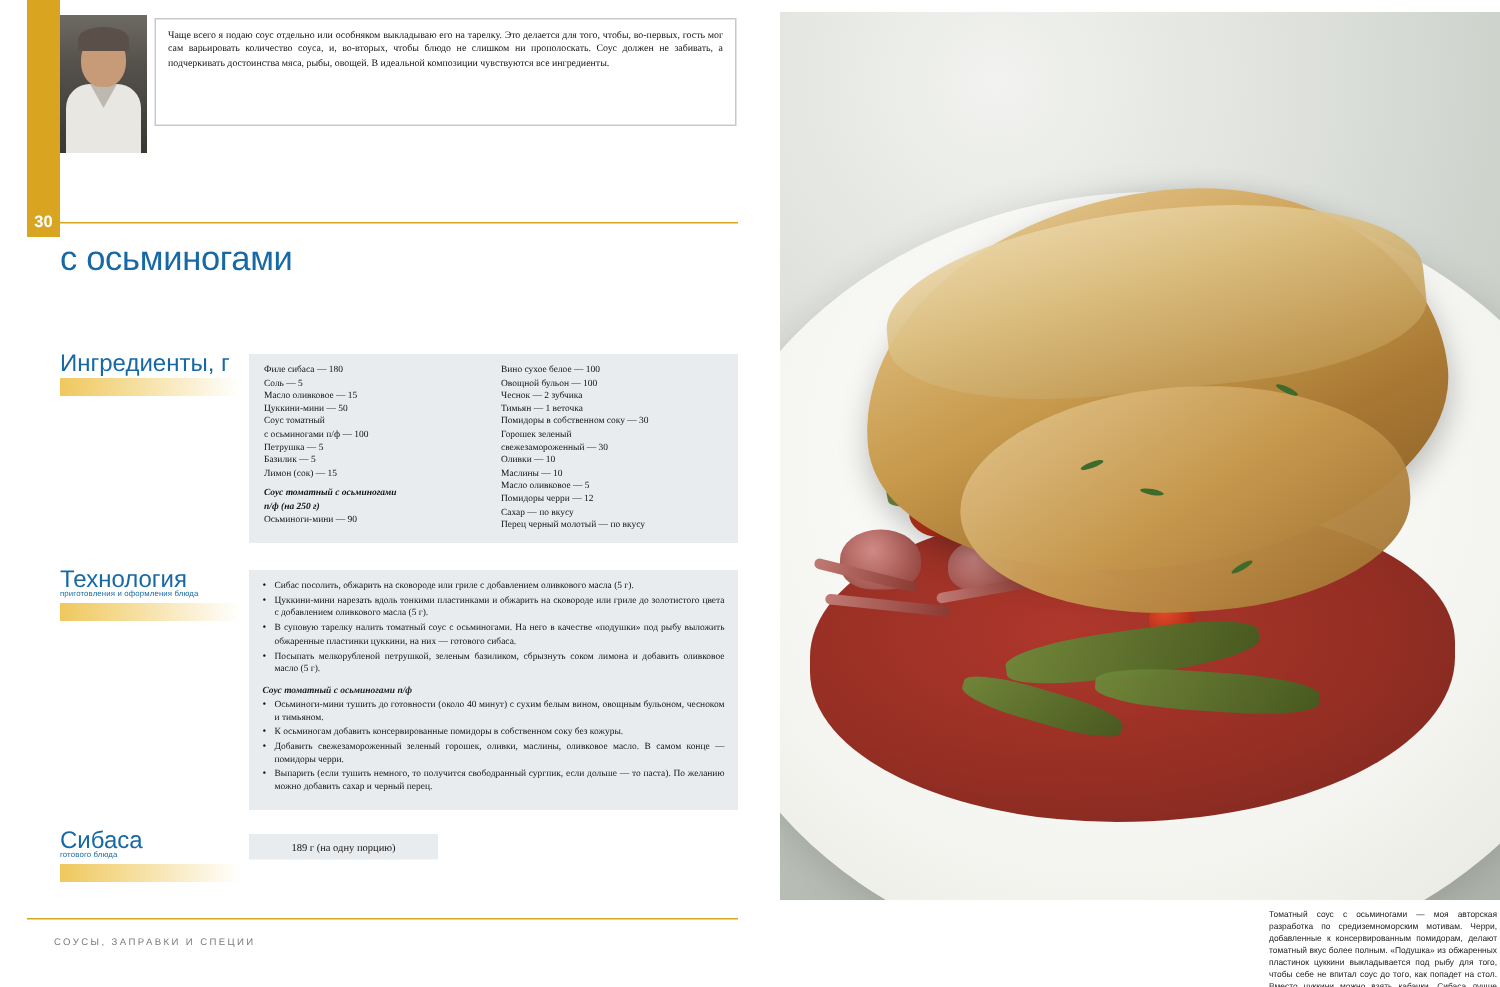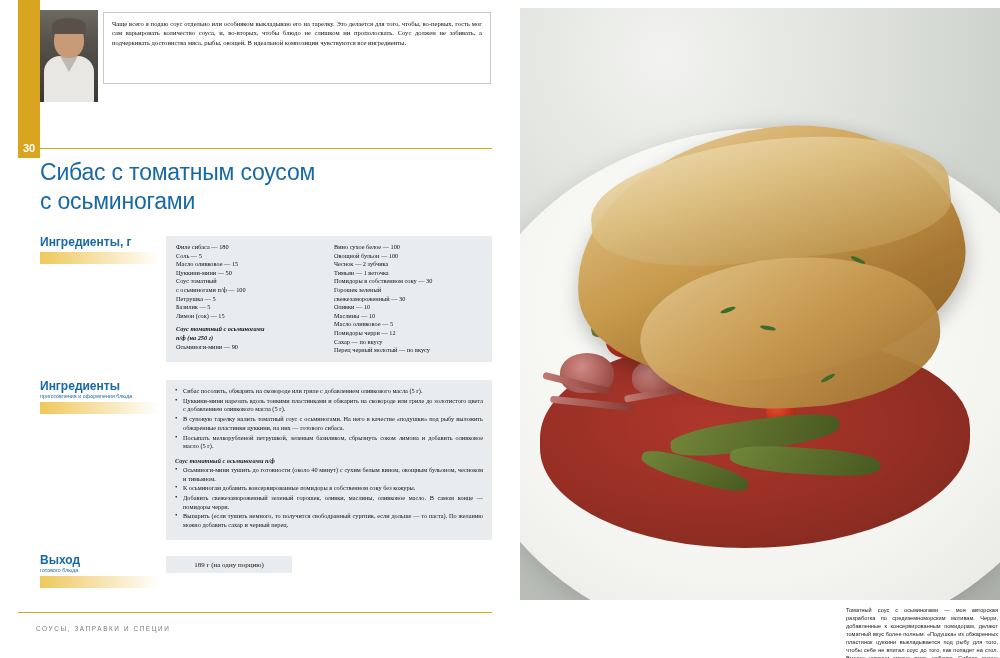--- a/index.html
+++ b/index.html
@@ -131,21 +131,21 @@
     width: 452px; height: 1px;
     background: #d9a521;
   }
 
   
   .sec-label {
     position: absolute;
     font-family: "Liberation Sans", sans-serif;
     color: #1769a6;
   }
-  .sec-label .big { font-size: 12px; font-weight: bold; display:block; line-height: 13px;}
+  .sec-label .big { font-size: 16px; font-weight: normal; display:block; line-height: 13px;}
   .sec-label .small { font-size: 5.2px; display:block; color:#1769a6; line-height:7px; letter-spacing:.1px;}
 
   
   .gold-fade {
     position: absolute;
     height: 12px;
     background: linear-gradient(90deg,#efc85d 0%, #f6e0a4 45%, #ffffff 100%);
   }
 
   
@@ -354,21 +354,20 @@
     <div class="chef-face"></div>
     <div class="chef-hair"></div>
   </div>
 
   <div class="intro-box">
     <p>Чаще всего я подаю соус отдельно или особняком выкладываю его на тарелку. Это делается для того, чтобы, во-первых, гость мог сам варьировать количество соуса, и, во-вторых, чтобы блюдо не слишком ни прополоскать. Соус должен не забивать, а подчеркивать достоинства мяса, рыбы, овощей. В идеальной композиции чувствуются все ингредиенты.</p>
   </div>
 
   <div class="title-rule"></div>
   <div class="recipe-title">
-    <div>Сибас с томатным соусом</div>
     <div>с осьминогами</div>
   </div>
 
   <div class="sec-label" style="left:40px; top:236px;">
     <span class="big">Ингредиенты, г</span>
   </div>
   <div class="gold-fade" style="left:40px; top:252px; width:120px;"></div>
 
   <div class="panel ing-panel">
     <div class="ing-col left">
@@ -396,21 +395,21 @@
       <div class="ing-line">Оливки — 10</div>
       <div class="ing-line">Маслины — 10</div>
       <div class="ing-line">Масло оливковое — 5</div>
       <div class="ing-line">Помидоры черри — 12</div>
       <div class="ing-line">Сахар — по вкусу</div>
       <div class="ing-line">Перец черный молотый — по вкусу</div>
     </div>
   </div>
 
   <div class="sec-label" style="left:40px; top:380px;">
-    <span class="big">Ингредиенты</span>
+    <span class="big">Технология</span>
     <span class="small">приготовления и оформления блюда</span>
   </div>
   <div class="gold-fade" style="left:40px; top:402px; width:120px;"></div>
 
   <div class="panel tech-panel">
     <ul class="tech-list">
       <li>Сибас посолить, обжарить на сковороде или гриле с добавлением оливкового масла (5 г).</li>
       <li>Цуккини-мини нарезать вдоль тонкими пластинками и обжарить на сковороде или гриле до золотистого цвета с добавлением оливкового масла (5 г).</li>
       <li>В суповую тарелку налить томатный соус с осьминогами. На него в качестве «подушки» под рыбу выложить обжаренные пластинки цуккини, на них — готового сибаса.</li>
       <li>Посыпать мелкорубленой петрушкой, зеленым базиликом, сбрызнуть соком лимона и добавить оливковое масло (5 г).</li>
@@ -418,21 +417,21 @@
     <div class="tech-sub">Соус томатный с осьминогами п/ф</div>
     <ul class="tech-list">
       <li>Осьминоги-мини тушить до готовности (около 40 минут) с сухим белым вином, овощным бульоном, чесноком и тимьяном.</li>
       <li>К осьминогам добавить консервированные помидоры в собственном соку без кожуры.</li>
       <li>Добавить свежезамороженный зеленый горошек, оливки, маслины, оливковое масло. В самом конце — помидоры черри.</li>
       <li>Выпарить (если тушить немного, то получится свободранный сургпик, если дольше — то паста). По желанию можно добавить сахар и черный перец.</li>
     </ul>
   </div>
 
   <div class="sec-label" style="left:40px; top:554px;">
-    <span class="big">Выход</span>
+    <span class="big">Сибаса</span>
     <span class="small">готового блюда</span>
   </div>
   <div class="gold-fade" style="left:40px; top:576px; width:120px;"></div>
 
   <div class="yield-panel">
     <span class="yield-text">189 г (на одну порцию)</span>
   </div>
 
   <div class="footer-rule"></div>
   <div class="footer-text">СОУСЫ, ЗАПРАВКИ И СПЕЦИИ</div>

